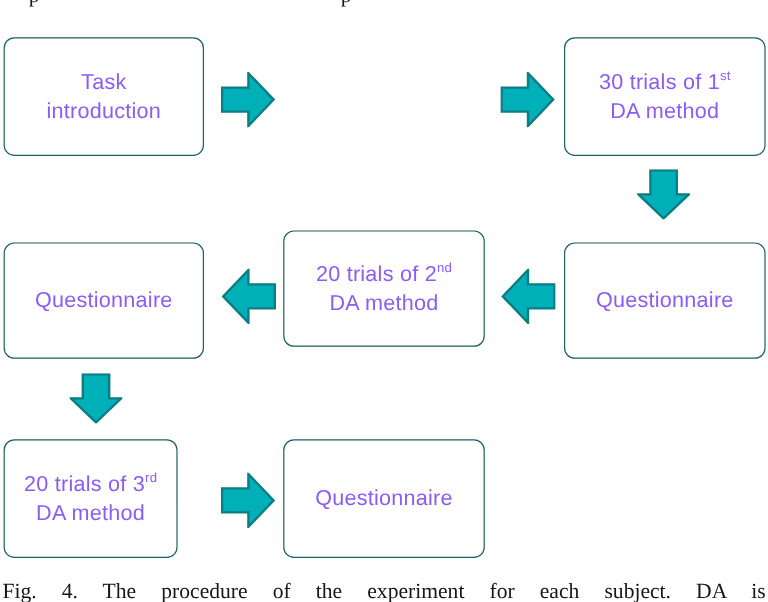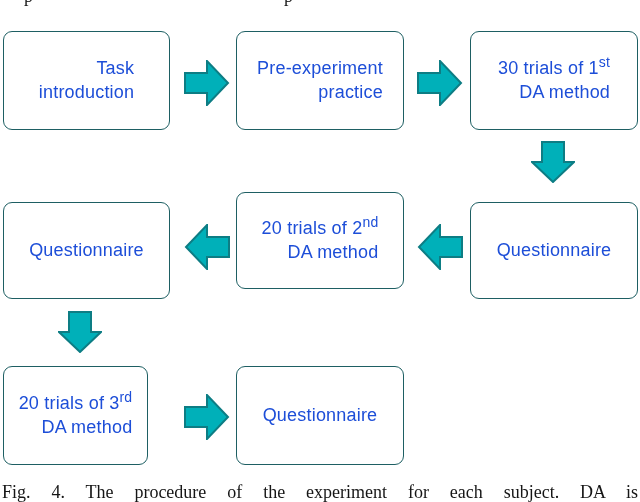--- a/index.html
+++ b/index.html
@@ -19,27 +19,27 @@
     border-radius: 9px;
     display: flex;
     align-items: center;
     justify-content: center;
     box-sizing: border-box;
   }
   .box-label {
     font-family: "Liberation Sans", sans-serif;
     font-size: 18px;
     line-height: 1.32;
-    color: #1d4ed8;
-    text-align: right;
+    color: #8b5cf6;
+    text-align: center;
     white-space: pre-line;
     letter-spacing: 0.2px;
   }
   .box-label sup {
-    font-size: 14px;
+    font-size: 11px;
     line-height: 0;
     vertical-align: super;
   }
 
   .arrow { position: absolute; }
   .arrow svg { display: block; }
   .arrow polygon {
     fill: var(--arrow-fill, #00b0b9);
     stroke: var(--arrow-stroke, #0d7d84);
     stroke-width: 2;
@@ -81,24 +81,20 @@
     <div class="box-label">Task
 introduction</div>
   </div>
 
   <div class="arrow" style="left:184px; top:60px;">
     <svg width="46" height="46" viewBox="0 0 46 46">
       <polygon points="1,13 23,13 23,1 44,23 23,45 23,33 1,33"></polygon>
     </svg>
   </div>
 
-  <div class="flow-box" style="left:236px; top:31px; width:168px; height:99px;">
-    <div class="box-label">Pre-experiment
-practice</div>
-  </div>
 
   <div class="arrow" style="left:417px; top:60px;">
     <svg width="46" height="46" viewBox="0 0 46 46">
       <polygon points="1,13 23,13 23,1 44,23 23,45 23,33 1,33"></polygon>
     </svg>
   </div>
 
   <div class="flow-box" style="left:470px; top:31px; width:168px; height:99px;">
     <div class="box-label"><span>30 trials of 1</span><sup>st</sup><br><span>DA method</span></div>
   </div>

